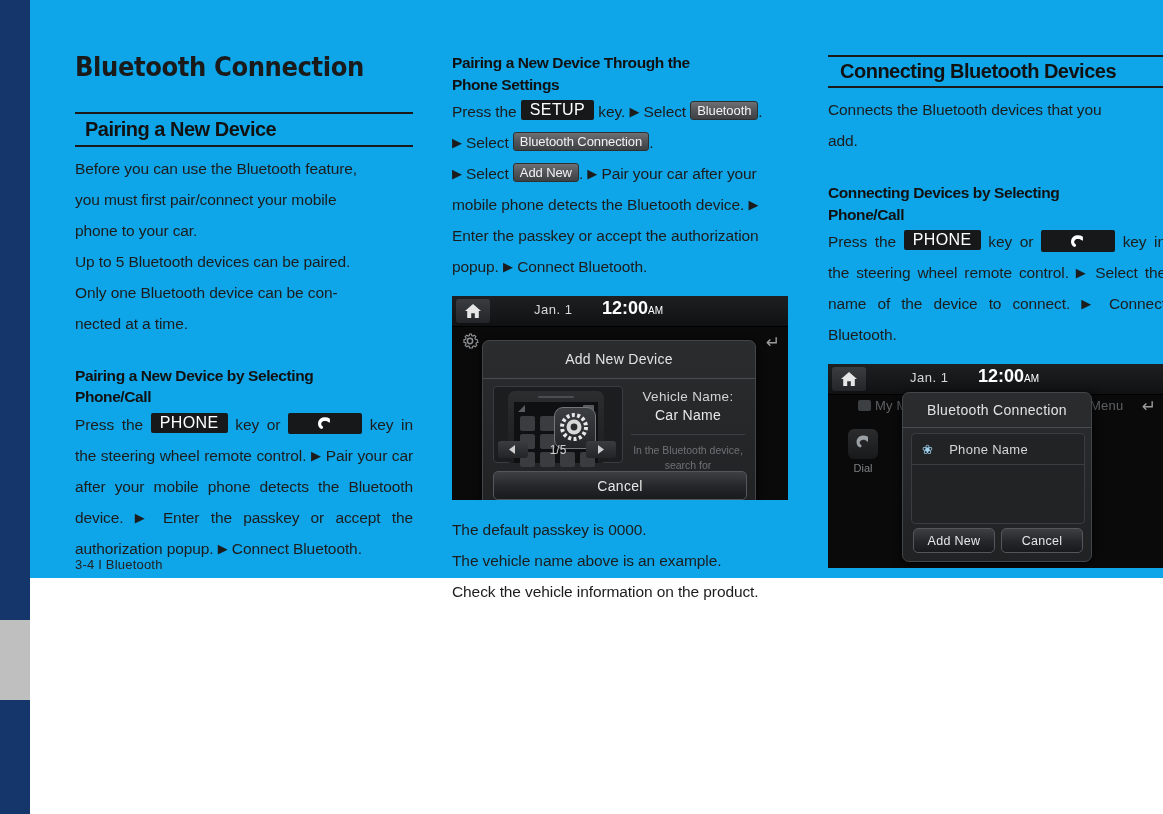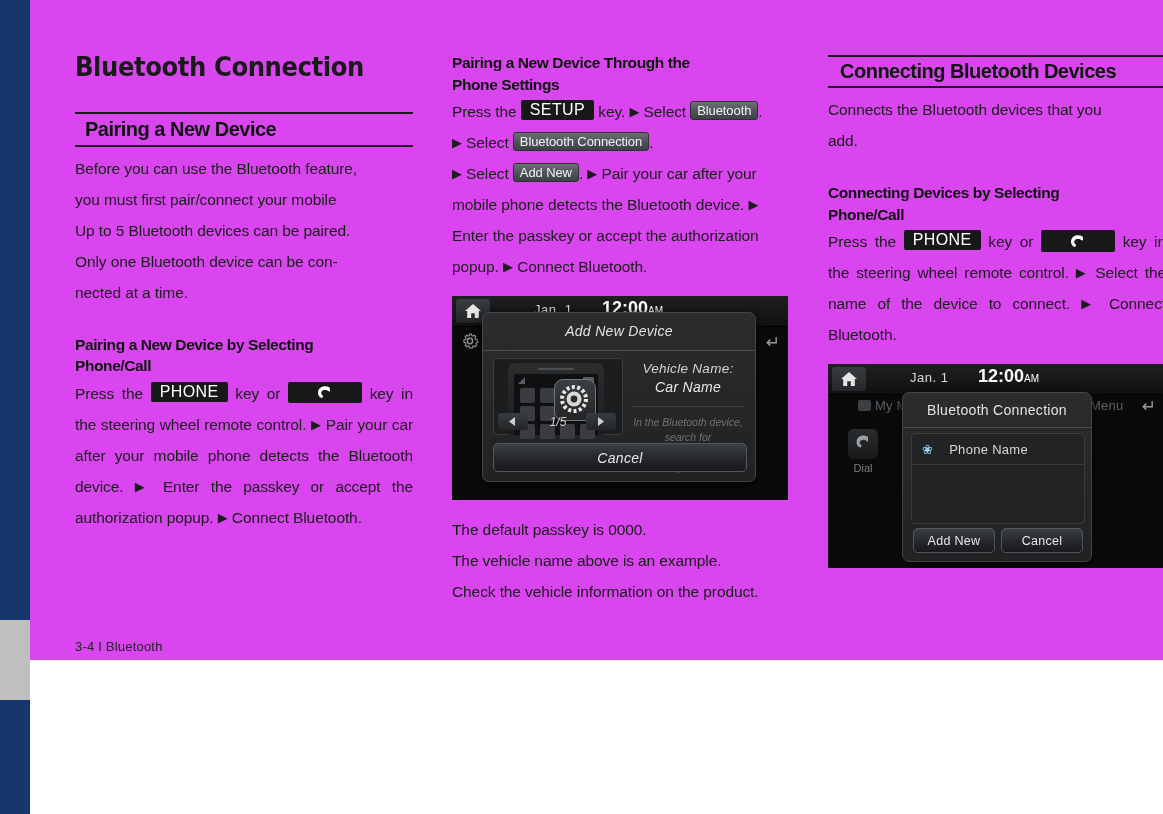--- a/index.html
+++ b/index.html
@@ -4,22 +4,22 @@
 <style>
   html, body {
     margin: 0; padding: 0;
     width: 1163px; height: 814px;
     background: #ffffff;
     font-family: "Liberation Sans", sans-serif;
     overflow: hidden;
   }
   #page {
     position: relative;
-    width: 1163px; height: 660px;
-    background: #d946ef;
+    width: 1163px; height: 578px;
+    background: #0ea5e9;
   }
   
   .edge-bar {
     position: absolute; left: 0; top: 0;
     width: 30px; height: 814px;
     background: #14366b;
   }
   .edge-tab-gray {
     position: absolute; left: 0; top: 620px;
     width: 30px; height: 80px;
@@ -264,20 +264,21 @@
 
     <h1 class="chapter-title">Bluetooth Connection</h1>
 
     <div class="section-head">
       <span class="sh-text">Pairing a New Device</span>
     </div>
 
     <p class="body-text">
       <span class="body-line">Before you can use the Bluetooth feature,</span>
       <span class="body-line">you must first pair/connect your mobile</span>
+      <span class="body-line">phone to your car.</span>
       <span class="body-line">Up to 5 Bluetooth devices can be paired.</span>
       <span class="body-line">Only one Bluetooth device can be con-</span>
       <span class="body-line">nected at a time.</span>
     </p>
 
     <div class="spacer-md"></div>
 
     <div class="sub-head">
       <span>Pairing a New Device by Selecting</span><br>
       <span>Phone/Call</span>
@@ -309,21 +310,21 @@
       <div class="tb-date">Jan.   1</div>
       <div class="tb-time"><span>12:00</span><span class="ampm">AM</span></div>
       <div class="gear-key">
         <svg width="20" height="20" viewBox="0 0 20 20">
             <path d="M10 6.6a3.4 3.4 0 1 0 0 6.8 3.4 3.4 0 0 0 0-6.8zm0 5.3a1.9 1.9 0 1 1 0-3.8 1.9 1.9 0 0 1 0 3.8z" fill="#8d9093"></path>
             <path d="M17 8.6l-1.6-.3-.5-1.2.9-1.4-1.5-1.5-1.4.9-1.2-.5-.3-1.6H9.6l-.3 1.6-1.2.5-1.4-.9L5.2 5.7l.9 1.4-.5 1.2-1.6.3v2.8l1.6.3.5 1.2-.9 1.4 1.5 1.5 1.4-.9 1.2.5.3 1.6h2.8l.3-1.6 1.2-.5 1.4.9 1.5-1.5-.9-1.4.5-1.2 1.6-.3z" fill="none" stroke="#8d9093" stroke-width="1.2"></path>
           </svg>
       </div>
       <div class="back-key">↵</div>
 
-      <div class="modal" style="left:30px; top:16px; width:272px; height:168px;font-style:italic;">
+      <div class="modal" style="left:30px; top:44px; width:272px; height:168px;">
         <div class="modal-title" style="position:absolute;left:0;right:0;top:10px;">Add New Device</div>
         <div class="modal-divider" style="top:37px;"></div>
 
         <div class="modal-body" style="left:10px; top:45px; width:128px; height:75px;">
           <div class="phone-body" style="left:14px; top:4px; width:96px; height:72px;">
             <div style="position:absolute;left:30px;top:5px;width:36px;height:2px;background:#4b4e51;border-radius:1px;"></div>
             <div class="phone-screen" style="left:6px; top:11px; width:84px; height:61px;">
               <div style="position:absolute;left:4px;top:3px;width:0;height:0;border-left:7px solid transparent;border-bottom:7px solid #5a5d60;"></div>
               <div style="position:absolute;right:4px;top:3px;width:11px;height:6px;background:#5a5d60;border-radius:1px;"></div>
               <div class="app-dot" style="left:6px;  top:14px;"></div>

